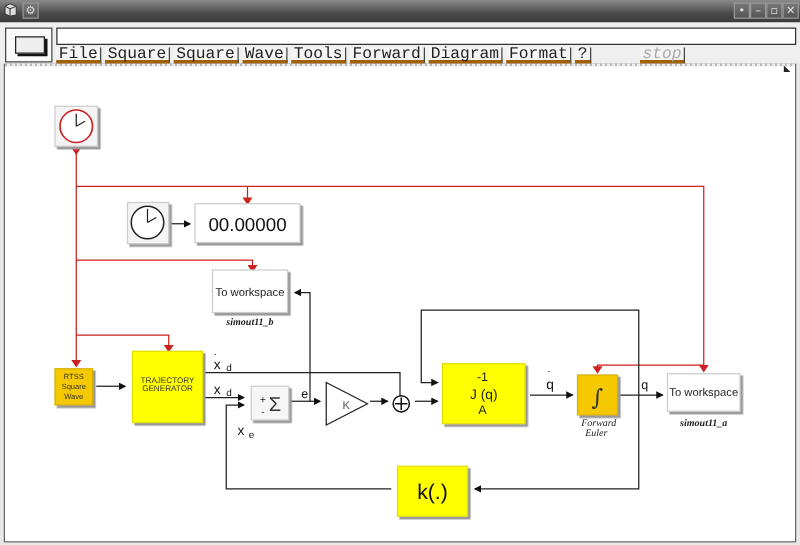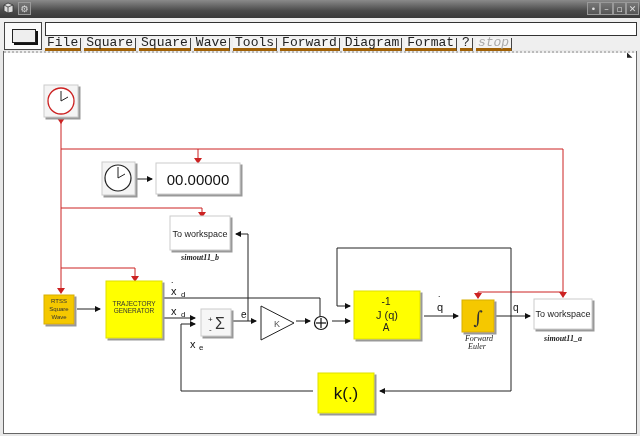--- a/index.html
+++ b/index.html
@@ -6,21 +6,21 @@
   body{width:640px;height:436px;overflow:hidden;background:#e8e8e8;font-family:"DejaVu Sans",sans-serif;position:relative;}
   .titlebar{position:absolute;left:0;top:0;width:640px;height:18px;background:linear-gradient(#8a8a8a,#4a4a4a 60%,#3a3a3a);color:#fff;}
   .titlebar .title{position:absolute;left:0;right:0;top:2px;text-align:center;font-size:11px;font-weight:bold;letter-spacing:0.5px;}
   .tb-btn{position:absolute;top:2px;width:13px;height:13px;border:1px solid #999;background:linear-gradient(#777,#555);color:#ddd;font-size:9px;line-height:13px;text-align:center;box-sizing:border-box;}
   .toolbar-area{position:absolute;left:0;top:18px;width:640px;height:32px;background:#efefef;}
   .big-btn{position:absolute;left:4px;top:22px;width:38px;height:28px;border:1px solid #444;background:#fafafa;box-sizing:border-box;}
   .big-btn .inner{position:absolute;left:7px;top:6px;width:22px;height:12px;border:1px solid #222;background:#eee;box-shadow:2px 2px 0 #111;}
   .msg-field{position:absolute;left:45px;top:22px;width:590px;height:12px;border:1px solid #333;background:#fff;}
   .menubar{position:absolute;left:45px;top:38px;height:12px;display:flex;gap:3px;}
   .menu-item{font-family:Liberation Mono, monospace;font-size:13px;color:#222;border-right:1px solid #444;border-bottom:4px solid #a16207;padding:0 2px;height:10px;line-height:10px;background:#f4f4f4;}
-  .menu-item.disabled{color:#aaa;font-style:italic;}
+  .menu-item.disabled{color:#aaa;font-style:italic;margin-left:36px;}
   .canvas-frame{position:absolute;left:3px;top:51px;width:634px;height:383px;border:1px solid #666;background:#fff;box-sizing:border-box;}
   .ruler{position:absolute;left:4px;top:51px;width:632px;height:2px;background:repeating-linear-gradient(90deg,#bbb 0 2px,#eee 2px 4px);}
   .corner-mark{position:absolute;left:627px;top:51px;font-size:7px;color:#222;}
   svg.diagram{position:absolute;left:0;top:0;}
   .blk-label{font-family:"Liberation Sans",sans-serif;}
 </style>
 </head>
 <body>
 
 <div class="titlebar">

